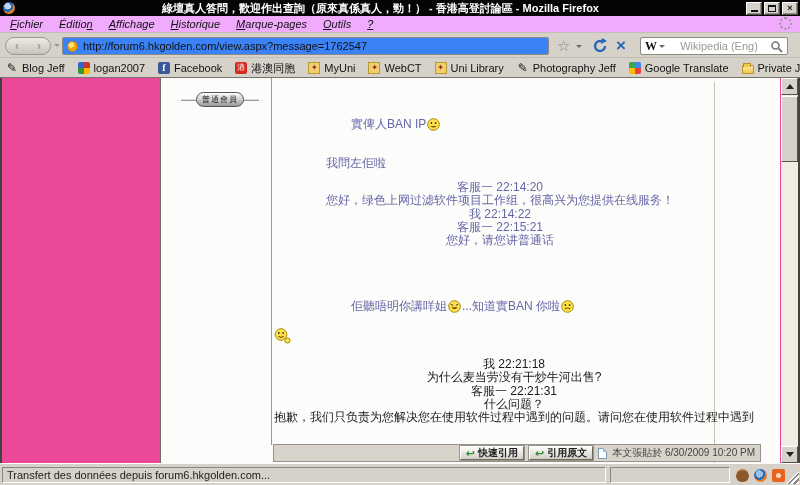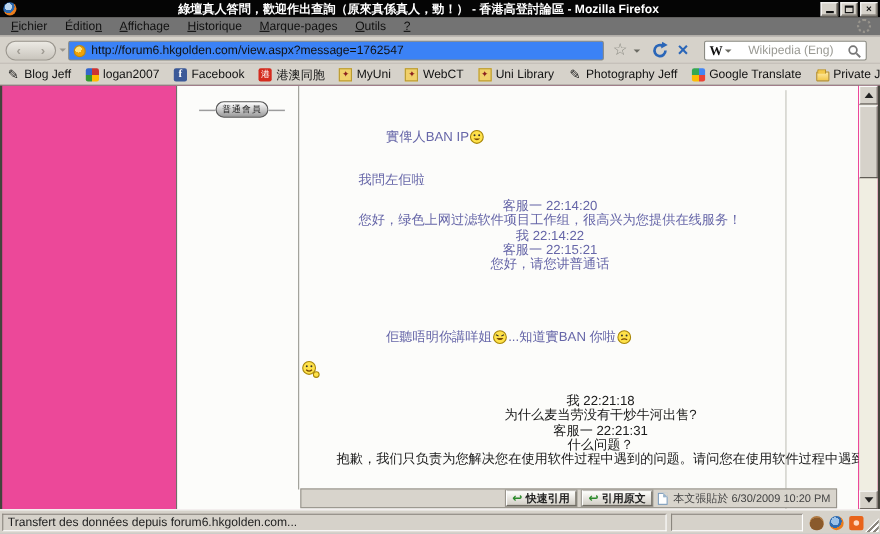--- a/index.html
+++ b/index.html
@@ -10,21 +10,21 @@
   
   .titlebar { position:absolute; left:0; top:0; width:800px; height:16px; background:#050505; display:flex; align-items:center; padding:0 2px 0 3px; }
   .ff-mini { width:12px; height:12px; border-radius:50%; background:radial-gradient(circle at 38% 35%, #bcd6ee 0 30%, #2f6bb0 31% 52%, #e87d1e 53% 100%); margin-right:4px; flex:0 0 auto; }
   .title-text { color:#fff; font-weight:bold; font-size:11px; white-space:nowrap; overflow:hidden; flex:1; }
   .winbtns { display:flex; gap:2px; margin-left:4px; }
   .winbtn { width:16px; height:13px; background:#d6d2ca; border:1px solid; border-color:#fff #55504a #55504a #fff; box-shadow:inset -1px -1px 0 #8f8a82; display:flex; align-items:center; justify-content:center; font-size:9px; line-height:9px; font-weight:bold; color:#111; }
   .glyph-min { width:7px; height:2px; background:#111; margin-top:6px; }
   .glyph-max { width:8px; height:7px; border:1px solid #111; border-top:2px solid #111; }
 
   
-  .menubar { position:absolute; left:0; top:16px; width:800px; height:17px; background:#737373; display:flex; align-items:center; padding-left:2px; border-bottom:1px solid #c2beb6; }
+  .menubar { position:absolute; left:0; top:16px; width:800px; height:17px; background:#f0abfc; display:flex; align-items:center; padding-left:2px; border-bottom:1px solid #c2beb6;font-style:italic; }
   .menu-item { padding:1px 8px; color:#111; }
   .menu-item u { text-decoration:underline; }
   .throbber { position:absolute; right:8px; top:1px; width:13px; height:13px; border:2px dotted #9a968e; border-radius:50%; }
 
   
   .navbar { position:absolute; left:0; top:34px; width:800px; height:24px; background:#d6d2ca; border-bottom:1px solid #c2beb6; }
   .navgroup { position:absolute; left:5px; top:3px; width:46px; height:18px; background:linear-gradient(#eceae4,#c9c5bd); border:1px solid #9a968e; border-radius:9px; display:flex; align-items:center; justify-content:space-around; color:#a09c94; font-weight:bold; font-size:12px; }
   .nav-caret { position:absolute; left:54px; top:10px; width:0; height:0; border:3px solid transparent; border-top-color:#9a968e; }
   .urlbar { position:absolute; left:62px; top:3px; width:487px; height:18px; background:#3b82f6; border:1px solid #8a8a82; border-radius:2px; display:flex; align-items:center; padding:0 4px; }
   .favicon { width:11px; height:11px; border-radius:50%; background:radial-gradient(circle at 35% 30%, #ffe27a 0 35%, #f2a307 36% 100%); border:1px solid #c88a06; margin-right:5px; flex:0 0 auto; }
@@ -56,21 +56,21 @@
   .white-content { position:absolute; left:158px; top:0; width:620px; height:385px; background:#fcfcfa; border-left:1px solid #6f6f68; }
   .leftcol-border { position:absolute; left:110px; top:0; width:1px; height:367px; background:#9a9a92; }
   .cell-border { position:absolute; left:553px; top:4px; width:1px; height:440px; background:#c2c2ba; }
   .badge-wrap { position:absolute; left:20px; top:14px; width:78px; display:flex; align-items:center; }
   .badge-line { flex:1; height:2px; background:linear-gradient(#fff,#777); }
   .badge-pill { padding:1px 5px; font-size:8px; letter-spacing:1px; color:#222; background:linear-gradient(#ffffff,#9a9a9a); border:1px solid #555; border-radius:8px; white-space:nowrap; }
   .purple { color:#6666a8; font-size:12px; }
   .pos { position:absolute; white-space:nowrap; }
   .chatblock div { line-height:13.3px; }
   .blackblock { color:#1a1a1a; font-size:12px; }
-  .blackblock div { line-height:13.3px;margin-left:32px; }
+  .blackblock div { line-height:13.3px; }
   .smiley { vertical-align:-2px; margin:0 1px; }
   .inline-row { display:flex; align-items:center; }
 
   
   .footer-strip { position:absolute; left:112px; bottom:1px; width:488px; height:18px; background:#d8d4cc; border:1px solid #97938b; display:flex; align-items:center; justify-content:flex-end; gap:5px; padding:0 5px; }
   .qbtn { display:flex; align-items:center; gap:3px; height:14px; padding:0 5px; background:linear-gradient(#fdfdfb,#d2cec6); border:1px solid; border-color:#fff #6f6b63 #6f6b63 #fff; box-shadow:0 0 0 1px #9a968e; font-size:10px; font-weight:bold; color:#222; white-space:nowrap; }
   .qarrow { color:#2c8a2c; font-weight:bold; font-size:11px; line-height:10px; }
   .doc-ico { position:relative; width:9px; height:11px; background:#fff; border:1px solid #7a9ab8; }
   .doc-ico::before { content:""; position:absolute; right:-1px; top:-1px; border:2px solid #d8d4cc; border-left-color:#9ab4cc; border-bottom-color:#9ab4cc; }
   .posted { font-size:10px; color:#444; white-space:nowrap; }

